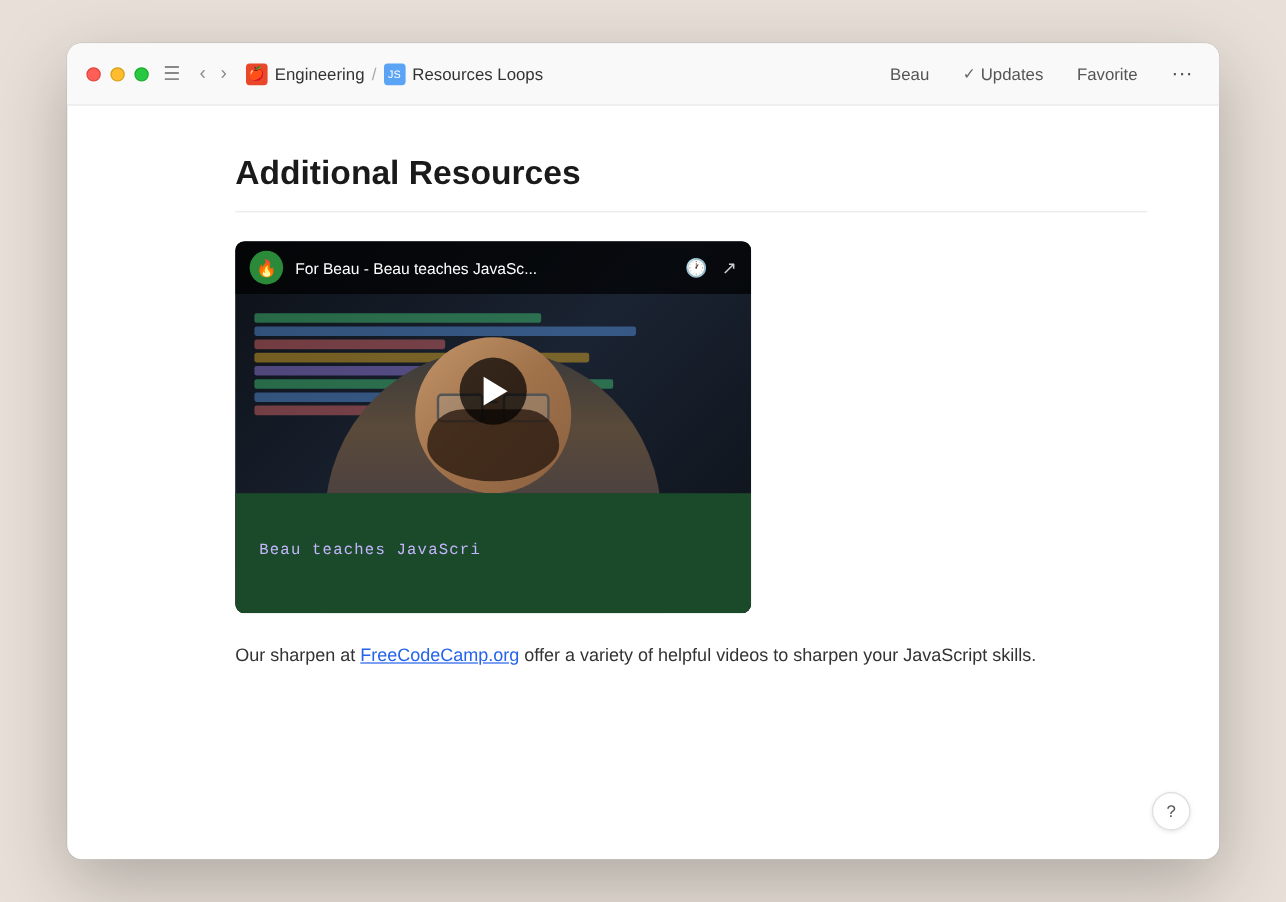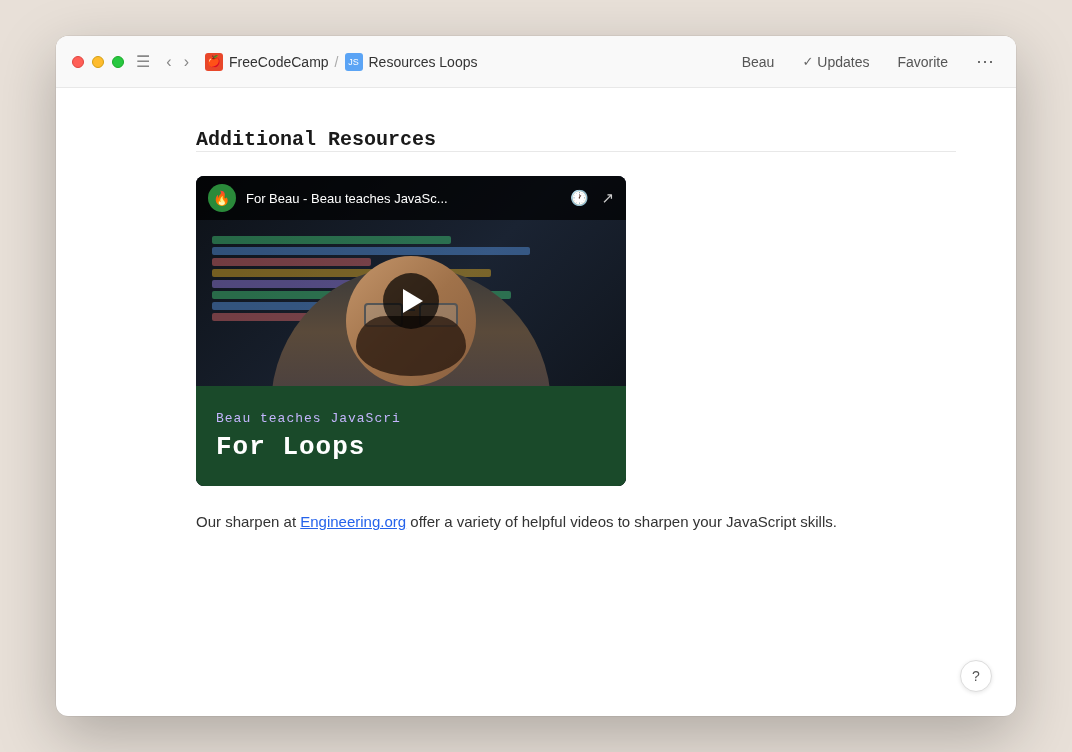--- a/index.html
+++ b/index.html
@@ -160,24 +160,24 @@
     }
 
     
     .content {
       flex: 1;
       padding: 40px 60px 40px 140px;
       overflow-y: auto;
     }
 
     .page-title {
-      font-size: 20px;
+      font-size: 28px;
       font-weight: 700;
       color: #1a1a1a;
-      font-family: Liberation Mono, monospace;
+      margin-bottom: 16px;
     }
 
     .divider {
       height: 1px;
       background: #e8e8e8;
       margin-bottom: 24px;
     }
 
     .video-container {
       margin-bottom: 24px;
@@ -444,21 +444,21 @@
     <span class="hamburger-icon">☰</span>
 
     <div class="nav-arrows">
       <span class="nav-arrow">‹</span>
       <span class="nav-arrow">›</span>
     </div>
 
     <div class="breadcrumb">
       <div class="breadcrumb-item">
         <div class="breadcrumb-icon-engineering">🍎</div>
-        <span>FreeCodeCamp</span>
+        <span>Engineering</span>
       </div>
       <span class="breadcrumb-separator">/</span>
       <div class="breadcrumb-item">
         <div class="breadcrumb-icon-js">JS</div>
         <span>Resources Loops</span>
       </div>
     </div>
 
     <div class="header-actions">
       <button class="header-btn">Beau</button>
@@ -510,24 +510,23 @@
             <div class="person-beard"></div>
           </div>
         </div>
 
         <div class="play-button">
           <div class="play-triangle"></div>
         </div>
 
         <div class="video-bottom-bar">
           <div class="video-subtitle">Beau teaches JavaScri</div>
-          <div class="video-title-large">For Loops</div>
         </div>
       </div>
     </div>
 
     <p class="description-text">
-      <span>Our sharpen at </span><a class="description-link">Engineering.org</a><span> offer a variety of helpful videos to sharpen your JavaScript skills.</span>
+      <span>Our sharpen at </span><a class="description-link">FreeCodeCamp.org</a><span> offer a variety of helpful videos to sharpen your JavaScript skills.</span>
     </p>
   </div>
 
   <div class="help-btn">?</div>
 </div>
 
 </body></html>

